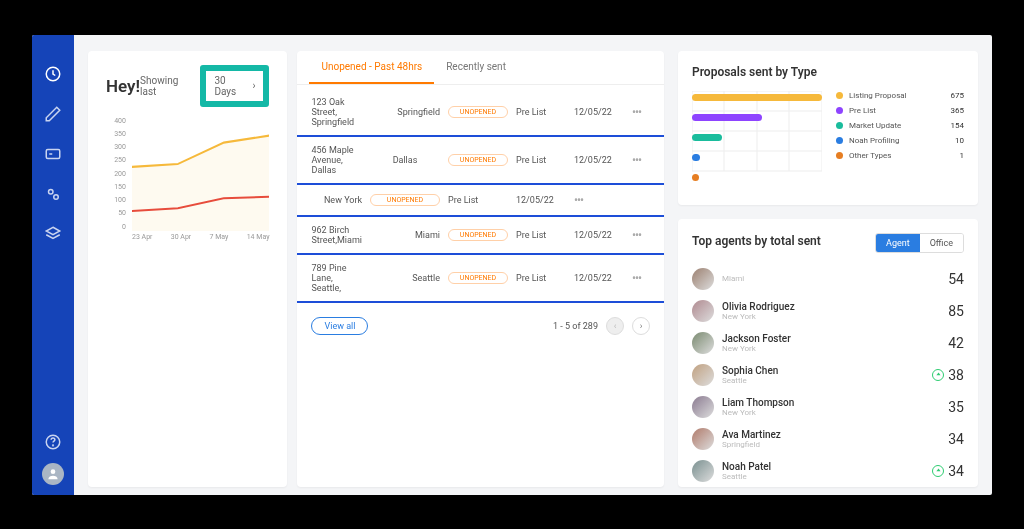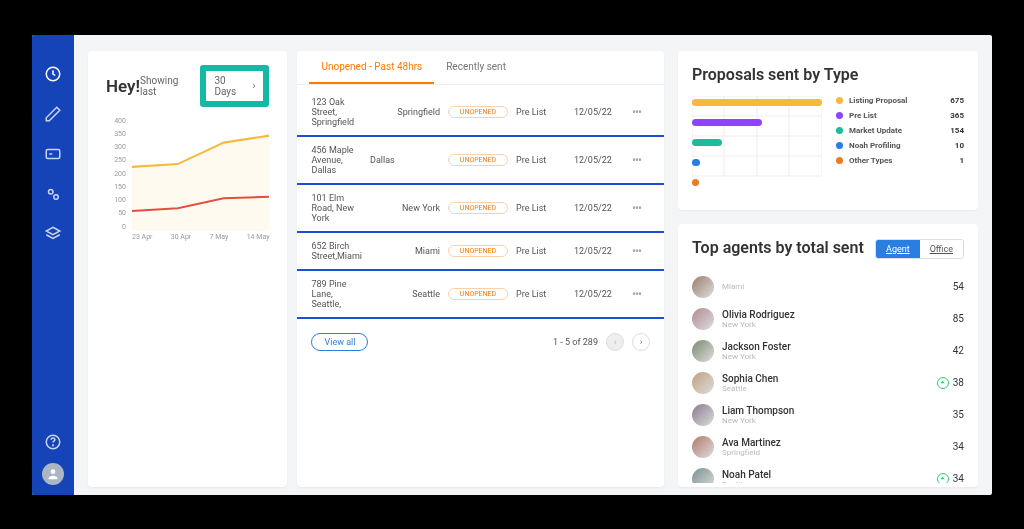--- a/index.html
+++ b/index.html
@@ -36,43 +36,43 @@
 .row { display: grid; grid-template-columns: 1fr 70px 60px 50px 50px 18px; gap: 8px; align-items: center; padding: 8px 14px; font-size: 9px; color: #555; border-bottom: 2px solid #1d4ed8; }
 .badge { font-size: 7px; color: #ff7a00; border: 1px solid #ffd0a8; border-radius: 8px; padding: 1px 10px; text-align: center; }
 .row-menu { color: #aaa; cursor: pointer; font-size: 12px; letter-spacing: -1px; }
 .table-foot { display: flex; align-items: center; justify-content: space-between; padding: 10px 14px; }
 .viewall { border: 1px solid #2a7de1; color: #2a7de1; font-size: 9px; padding: 3px 12px; border-radius: 12px; cursor: pointer; background: #fff; }
 .pager { display: flex; align-items: center; gap: 8px; font-size: 9px; color: #555; }
 .pager-btn { width: 18px; height: 18px; border-radius: 50%; border: 1px solid #ddd; background: #fff; display: flex; align-items: center; justify-content: center; cursor: pointer; font-size: 9px; color: #777; }
 .pager-btn.disabled { background: #eee; color: #bbb; cursor: default; }
 
 .types-card { padding: 14px; }
-.card-title { font-size: 16px; font-weight: 600; color: #333; margin-bottom: 12px; }
+.card-title { font-size: 12px; font-weight: 600; color: #333; margin-bottom: 12px; }
 .types-body { display: flex; gap: 14px; }
 .bars-col { width: 130px; position: relative; }
 .type-bar-row { height: 14px; display: flex; align-items: center; margin-bottom: 6px; }
 .type-bar { height: 7px; border-radius: 4px; }
 .legend-col { flex: 1; font-size: 8px; color: #555; }
-.legend-row { display: flex; align-items: center; gap: 6px; margin-bottom: 6px; font-weight: bold; }
+.legend-row { display: flex; align-items: center; gap: 6px; margin-bottom: 6px; }
 .dot { width: 7px; height: 7px; border-radius: 50%; }
 .legend-label { flex: 1; }
 .legend-val { color: #333; }
 
 .agents-card { flex: 1; padding: 14px 14px 4px; display: flex; flex-direction: column; min-height: 0; }
 .agents-header { display: flex; justify-content: space-between; align-items: center; margin-bottom: 10px; }
 .toggle { display: flex; border: 1px solid #ddd; border-radius: 3px; overflow: hidden; }
-.toggle-btn { font-size: 9px; padding: 4px 10px; cursor: pointer; background: #fff; color: #555; text-decoration: underline; }
+.toggle-btn { font-size: 9px; padding: 4px 10px; cursor: pointer; background: #fff; color: #555; }
 .toggle-btn.active { background: #2a7de1; color: #fff; }
 .agent-list { overflow-y: auto; }
 .agent-row { display: flex; align-items: center; gap: 8px; padding: 5px 0; }
 .agent-avatar { width: 22px; height: 22px; border-radius: 50%; background: #c9c9c9; flex-shrink: 0; }
 .agent-info { flex: 1; min-width: 0; }
 .agent-name { font-size: 10px; color: #333; font-weight: 500; }
 .agent-loc { font-size: 8px; color: #bbb; }
-.agent-count { font-size: 10px; color: #333; display: flex; align-items: center; gap: 4px; }
+.agent-count { font-size: 14px; color: #333; display: flex; align-items: center; gap: 4px; }
 .trend-up { width: 12px; height: 12px; border: 1px solid #2ecc71; border-radius: 50%; display: flex; align-items: center; justify-content: center; }
 .trend-up svg { width: 7px; height: 7px; }
 .grid-bg { position: absolute; inset: 0; width: 100%; height: 100%; }
 </style>
 </head>
 <body>
 
 <div class="app">
   <div class="sidebar">
     <div class="sidebar-top">
@@ -171,36 +171,35 @@
             <div class="row">
     <span>123 Oak Street, Springfield</span>
     <span style="text-align:right">Springfield</span>
     <span class="badge">UNOPENED</span>
     <span>Pre List</span>
     <span>12/05/22</span>
     <span class="row-menu">•••</span>
             </div>
             <div class="row">
     <span>456 Maple Avenue, Dallas</span>
-    <span style="text-align:left">Dallas</span>
-    <span class="badge">UNOPENED</span>
-    <span>Pre List</span>
-    <span>12/05/22</span>
-    <span class="row-menu">•••</span>
-            </div>
-            <div class="row">
-    <span>101 Elm Road, New York</span>
+    <span style="text-align:center">Dallas</span>
+    <span class="badge">UNOPENED</span>
+    <span>Pre List</span>
+    <span>12/05/22</span>
+    <span class="row-menu">•••</span>
+            </div>
+            <div class="row">
     <span style="text-align:right">New York</span>
     <span class="badge">UNOPENED</span>
     <span>Pre List</span>
     <span>12/05/22</span>
     <span class="row-menu">•••</span>
             </div>
             <div class="row">
-    <span>652 Birch Street,Miami</span>
+    <span>962 Birch Street,Miami</span>
     <span style="text-align:right">Miami</span>
     <span class="badge">UNOPENED</span>
     <span>Pre List</span>
     <span>12/05/22</span>
     <span class="row-menu">•••</span>
             </div>
             <div class="row">
     <span>789 Pine Lane, Seattle,</span>
     <span style="text-align:right">Seattle</span>
     <span class="badge">UNOPENED</span>

